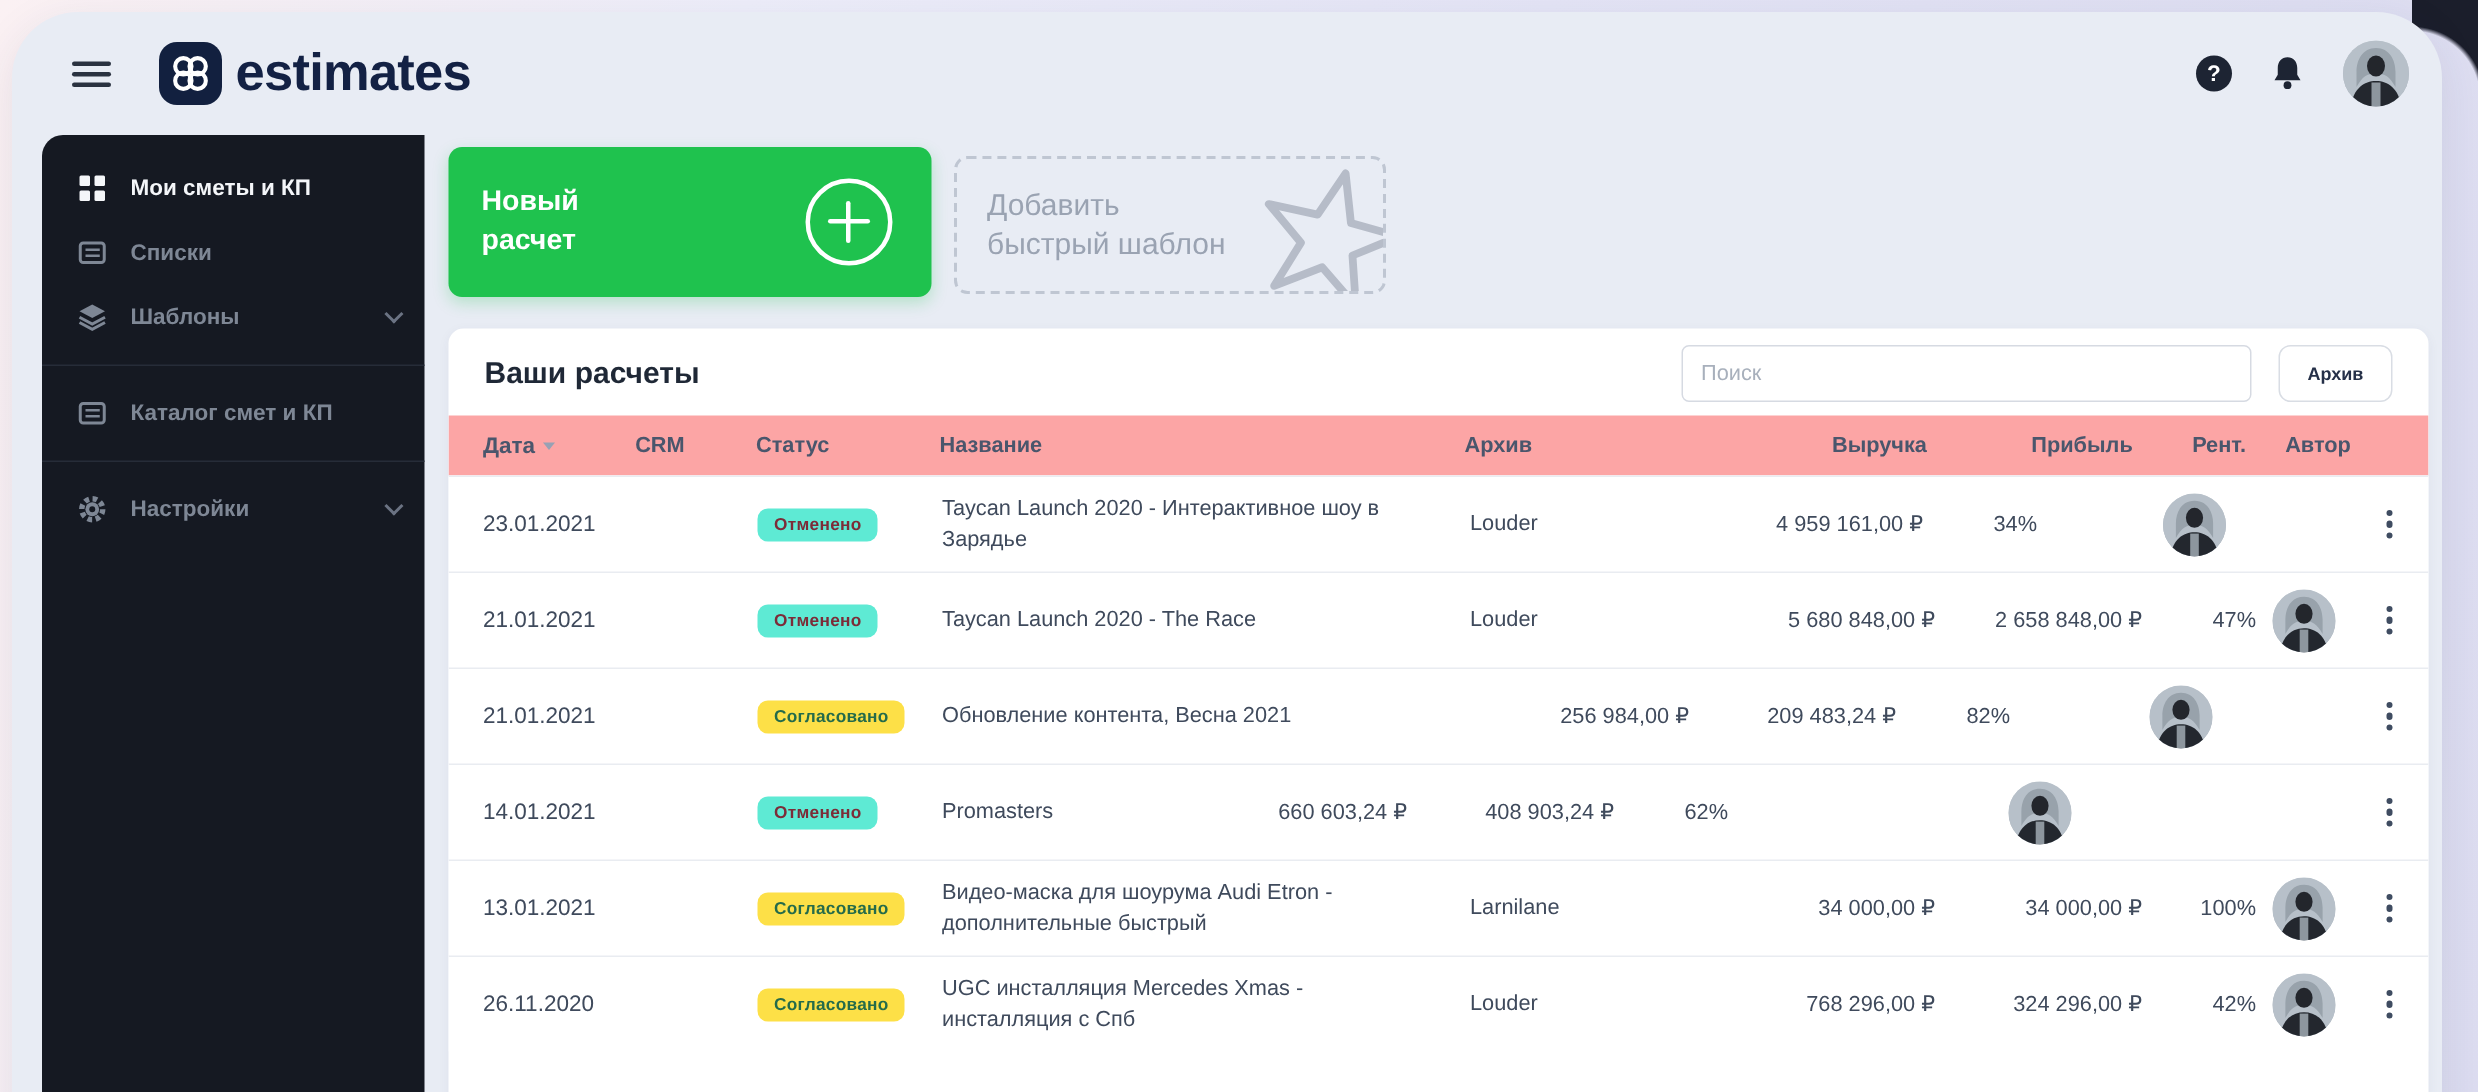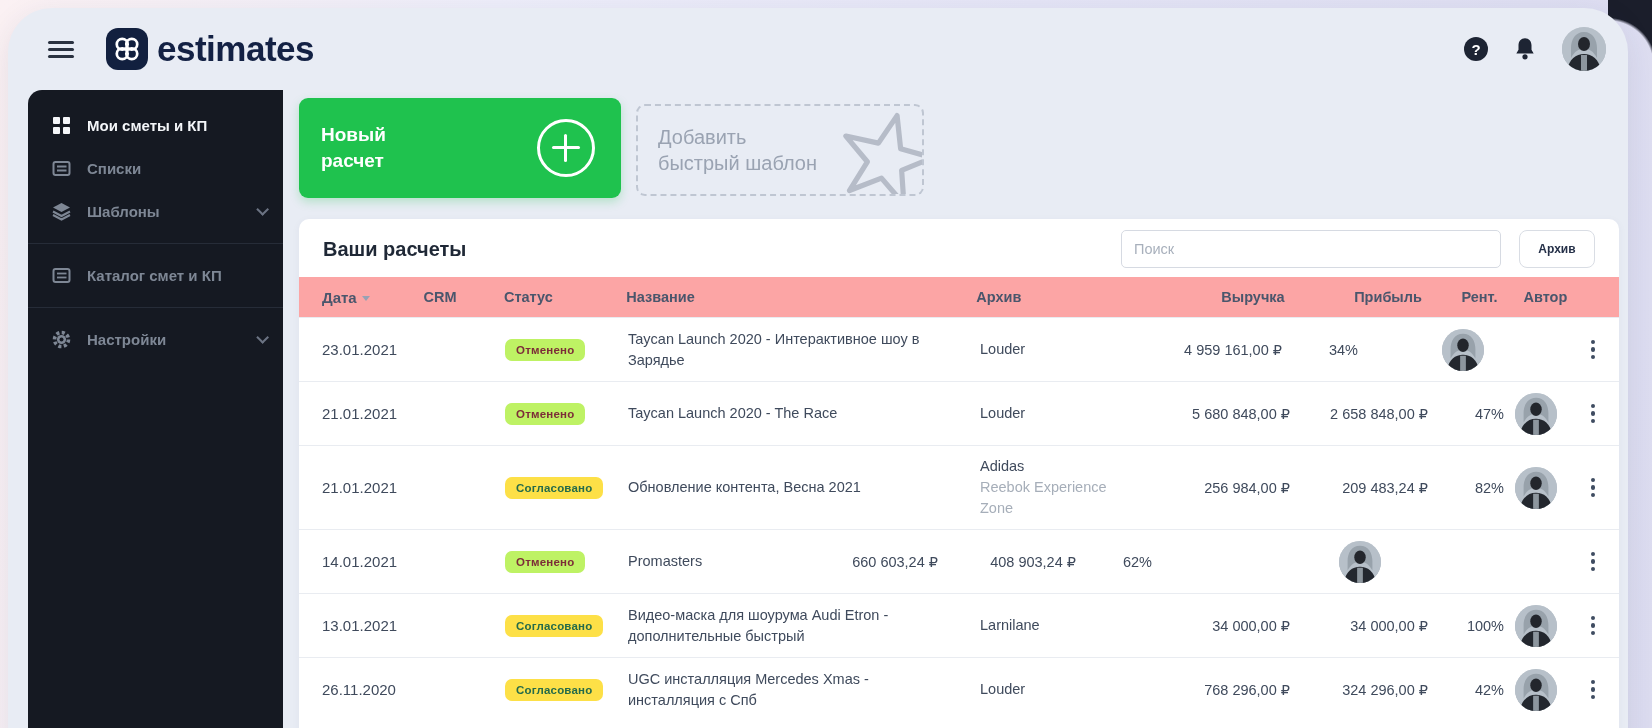--- a/index.html
+++ b/index.html
@@ -94,21 +94,21 @@
   .c-profit{ width:138px; text-align:right; white-space:nowrap; }
   .c-rent{ width:76px; text-align:right; }
   .c-author{ flex:1; display:flex; justify-content:center; }
   .thead .c-author{ justify-content:flex-start; padding-left:26px; }
   .c-menu{ width:52px; display:flex; justify-content:center; }
   .sort-caret{ display:inline-block; margin-left:5px; width:0; height:0;
     border-left:4.5px solid transparent; border-right:4.5px solid transparent;
     border-top:5px solid #97a1b4; vertical-align:middle; }
   .badge{ display:inline-block; font-size:11.5px; font-weight:700; padding:5px 11px; border-radius:7px;
     letter-spacing:.2px; }
-  .badge[data-status="cancelled"]{ background:#bef264; color:#7c2c38; }
+  .badge[data-status="cancelled"]{ background:#5eead4; color:#7c2c38; }
   .badge[data-status="approved"]{ background:#fde047; color:#256b4a; }
   .client-secondary{ color:#a6aeb9; }
   .client-secondary:empty{ display:none; }
   .kebab{ display:flex; flex-direction:column; gap:3px; cursor:pointer; padding:4px; }
   .kebab i{ width:4.5px; height:4.5px; border-radius:50%; background:#3f4c61; }
 </style>
 </head>
 <body>
 
 <div class="corner-dark"></div>
@@ -299,24 +299,20 @@
                 <i></i>
               </div>
             </div>
         </div>
 
         <div class="trow">
           <div class="c c-date">21.01.2021</div>
           <div class="c c-crm"></div>
           <div class="c c-status"><span class="badge" data-status="approved">Согласовано</span></div>
           <div class="c c-name">Обновление контента, Весна 2021</div>
-          <div class="c c-client">
-            <div class="client-primary">Adidas</div>
-            <div class="client-secondary">Reebok Experience Zone</div>
-          </div>
           <div class="c c-rev">256 984,00 ₽</div>
           <div class="c c-profit">209 483,24 ₽</div>
           <div class="c c-rent">82%</div>
           <div class="c c-author">
               <div class="avatar small">
                 <svg viewBox="0 0 44 44">
                   <rect width="44" height="44" fill="#b7c0c9"></rect>
                   <path d="M22 5 C13 5 9 13 9 21 L9 31 C13 24 16 22 22 22 C28 22 31 24 35 31 L35 21 C35 13 31 5 22 5 Z" fill="#98a2ab"></path>
                   <ellipse cx="22" cy="17" rx="6" ry="7" fill="#23262c"></ellipse>
                   <path d="M5 44 C7 32 14 27 22 27 C30 27 37 32 39 44 Z" fill="#23272e"></path>

